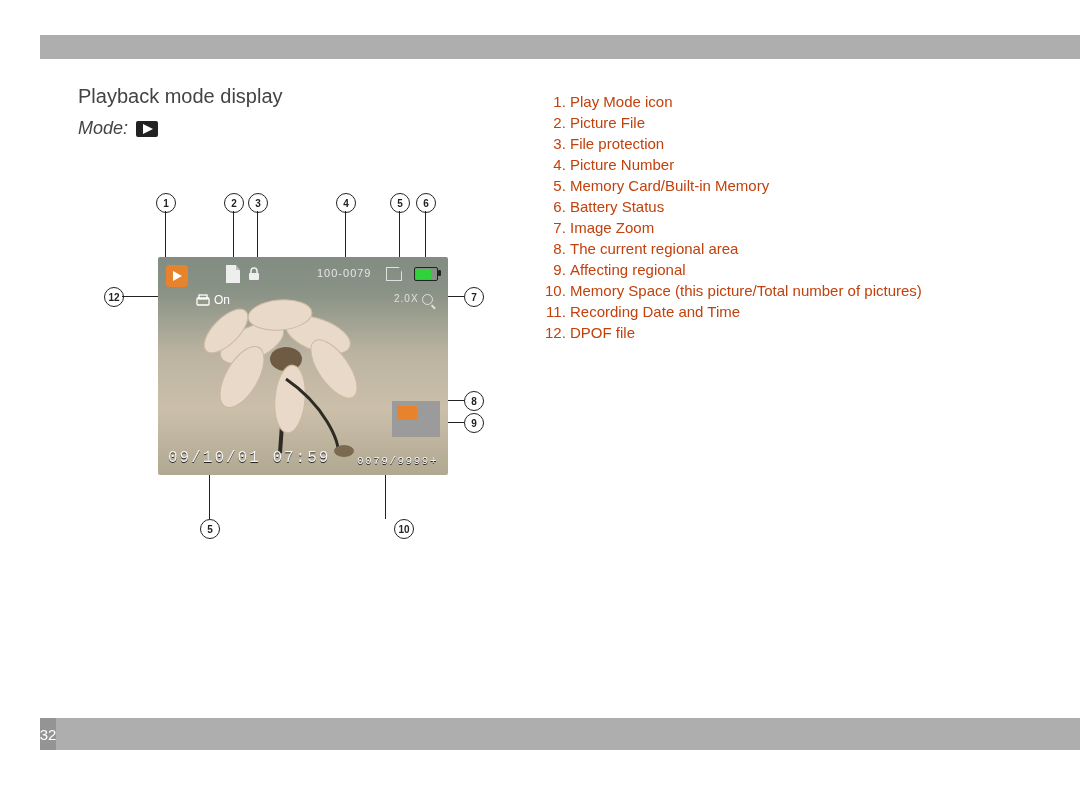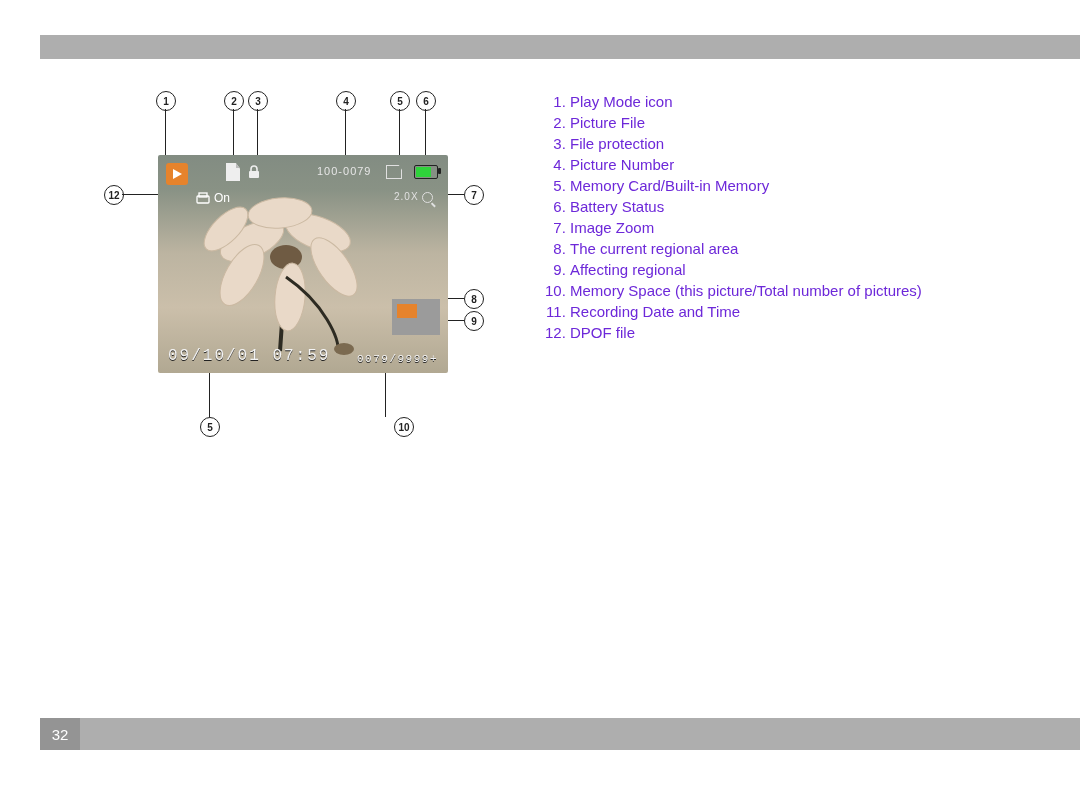--- a/index.html
+++ b/index.html
@@ -231,39 +231,39 @@
   .lead.v { width: 1px; }
 
   
   
 
   
   ol.legend{
     margin: 6px 0 0 0;
     padding-left: 24px;
     font-size: 15px;
-    color:#6d28d9;
+    color:#c2410c;
   }
   ol.legend li{
     padding: 2px 0;
   }
 
   
   .bottombar{
     position:absolute;
     left:40px; right:0;
     bottom:35px;
     height:32px;
     background:#aeaeae;
   }
   .pagebox{
     position:absolute;
     left:40px;
     bottom:35px;
-    width:40px;
+    width:16px;
     height:32px;
     background:#949494;
     color:#fff;
     display:flex;
     align-items:center;
     justify-content:center;
     font-size:15px;
   }
 
   
@@ -281,20 +281,29 @@
   }
 </style>
 </head>
 <body>
 
 <div class="topbar"></div>
 
 <div class="content">
 
   <div class="left-col">
+    <h2 class="title">Playback mode display</h2>
+    <div class="mode-line">
+      <span>Mode:</span>
+      <span class="mode-icon">
+        <svg width="12" height="10" viewBox="0 0 12 10">
+            <polygon points="2,0 12,5 2,10" fill="#fff"></polygon>
+          </svg>
+      </span>
+    </div>
 
     <div class="diagram">
 
       <div class="call" style="left:58px;  top:6px;">1</div>
       <div class="call" style="left:126px; top:6px;">2</div>
       <div class="call" style="left:150px; top:6px;">3</div>
       <div class="call" style="left:238px; top:6px;">4</div>
       <div class="call" style="left:292px; top:6px;">5</div>
       <div class="call" style="left:318px; top:6px;">6</div>
 

